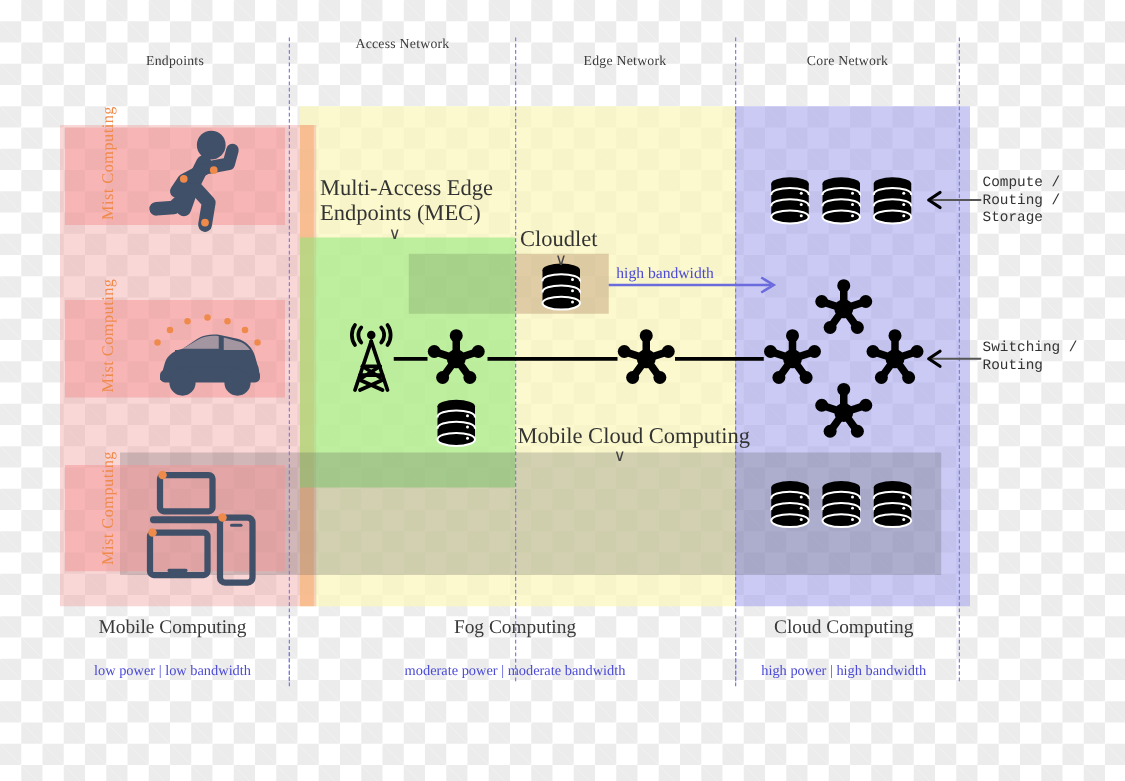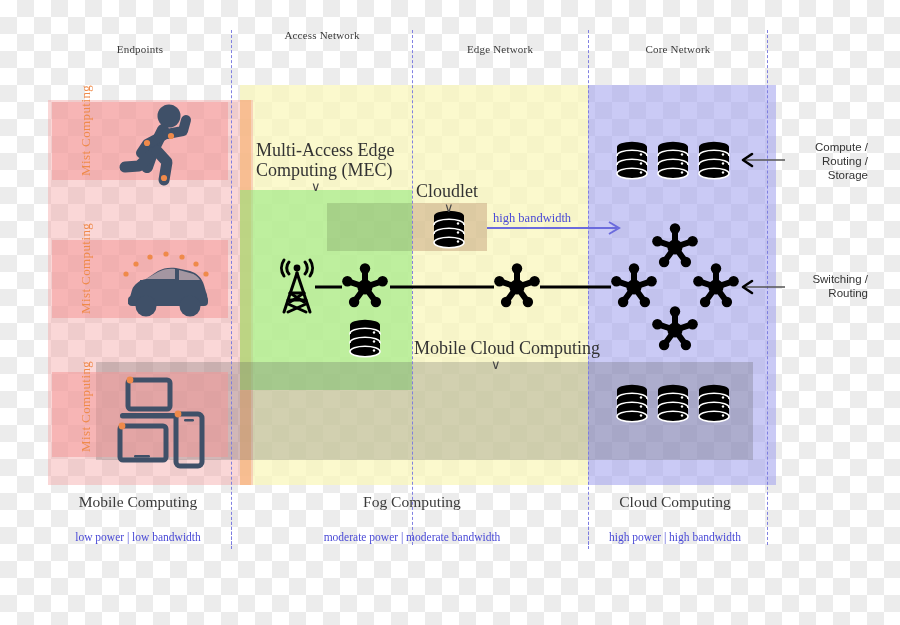--- a/index.html
+++ b/index.html
@@ -77,21 +77,21 @@
     font-family:"Liberation Serif", serif;
   }
 
   
   .note{
     position:absolute;color:#333;font-size:18px;line-height:19px;
     font-family:"Liberation Serif", serif;
   }
   .note-sm{
     position:absolute;color:#333;font-size:11.5px;line-height:14.5px;
-    text-align:right;font-family:Liberation Sans, sans-serif;
+    text-align:left;font-family:Liberation Mono, monospace;
   }
   .chev{
     position:absolute;color:#444;font-size:13px;line-height:13px;
     font-family:"Liberation Sans", sans-serif;
   }
   .bwlabel{
     position:absolute;color:#4a4ad6;font-size:12.5px;
     font-family:"Liberation Serif", serif;
   }
 
@@ -299,21 +299,21 @@
     </g>
     <g transform="translate(658,385)">
       <use href="#db-unit"></use>
     </g>
     <g transform="translate(699,385)">
       <use href="#db-unit"></use>
     </g>
   </svg>
 
   <div class="note" style="left:256px;top:141px;">Multi-Access Edge</div>
-  <div class="note" style="left:256px;top:161px;">Computing (MEC)</div>
+  <div class="note" style="left:256px;top:161px;">Endpoints (MEC)</div>
   <div class="chev" style="left:311px;top:180px;">∨</div>
 
   <div class="note" style="left:416px;top:182px;">Cloudlet</div>
   <div class="chev" style="left:444px;top:201px;">∨</div>
 
   <div class="note" style="left:414px;top:339px;">Mobile Cloud Computing</div>
   <div class="chev" style="left:491px;top:358px;">∨</div>
 
   <div class="bwlabel" style="left:493px;top:211px;">high bandwidth</div>
 

